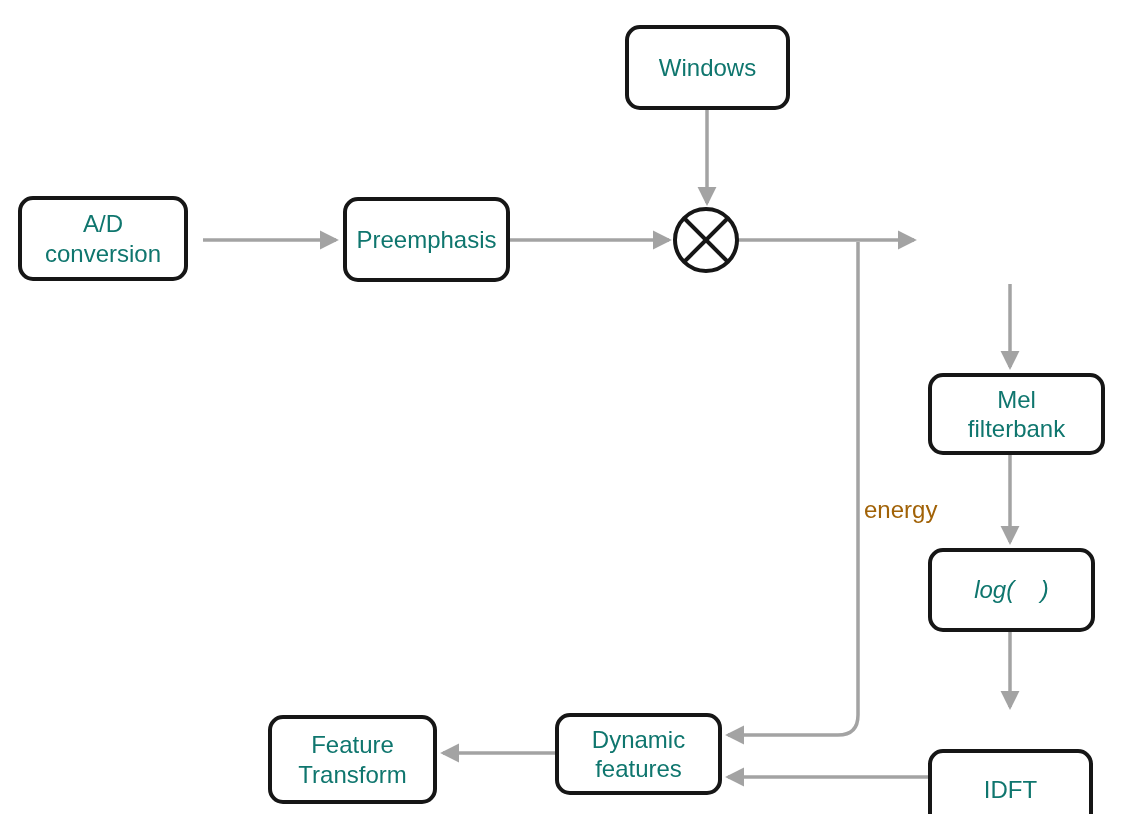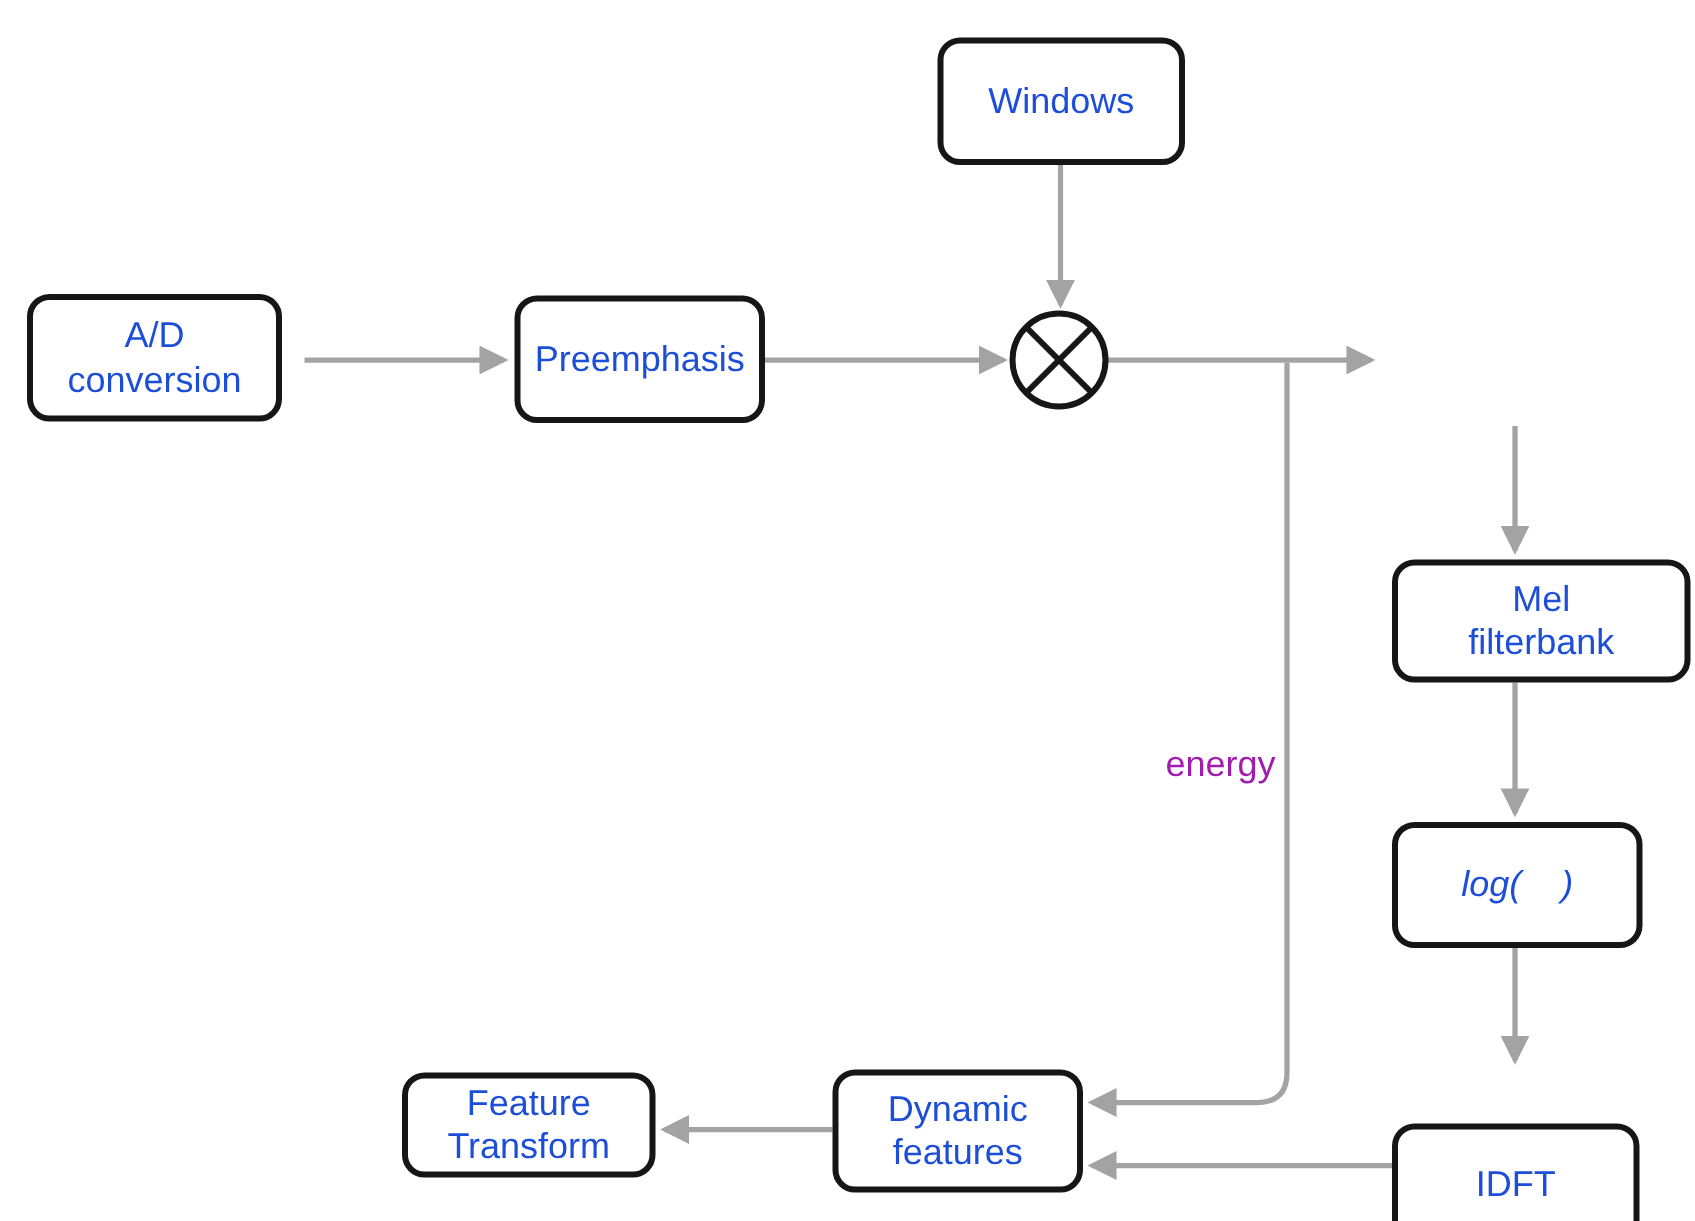--- a/index.html
+++ b/index.html
@@ -41,40 +41,40 @@
     box-sizing: border-box;
     display: flex;
     align-items: center;
     justify-content: center;
     text-align: center;
     background: #ffffff;
     border: 4px solid #161616;
     border-radius: 15px;
     font-size: 24px;
     line-height: 1.22;
-    color: #1d4ed8;
+    color: #0f766e;
     white-space: pre-line;
   }
   .node-ad        { left: 18px;  top: 196px; width: 170px; height: 85px; }
   .node-pre       { left: 343px; top: 197px; width: 167px; height: 85px; }
   .node-windows   { left: 625px; top: 25px;  width: 165px; height: 85px; }
   .node-dft       { left: 920px; top: 202px; width: 167px; height: 82px; }
-  .node-mel       { left: 928px; top: 373px; width: 199px; height: 82px; }
+  .node-mel       { left: 928px; top: 373px; width: 177px; height: 82px; }
   .node-log       { left: 928px; top: 548px; width: 167px; height: 84px; font-style: italic; }
   .node-idft      { left: 928px; top: 713px; width: 165px; height: 82px; margin-top: 36px; }
   .node-dyn       { left: 555px; top: 713px; width: 167px; height: 82px; }
-  .node-ft        { left: 268px; top: 715px; width: 169px; height: 70px; }
+  .node-ft        { left: 268px; top: 715px; width: 169px; height: 89px; }
   .edge-label {
     position: absolute;
-    left: 773px;
+    left: 860px;
     top: 495px;
     padding: 1px 4px;
     background: #ffffff;
     font-size: 24px;
-    color: #a21caf;
+    color: #a16207;
   }
 </style>
 </head>
 <body>
 
 <div class="canvas">
 
   <svg class="edges-svg" viewBox="0 0 1130 814" xmlns="http://www.w3.org/2000/svg">
     <defs>
       <marker id="arrow" viewBox="0 0 10 10" refX="8.5" refY="5" markerWidth="5.5" markerHeight="5.5" orient="auto">

